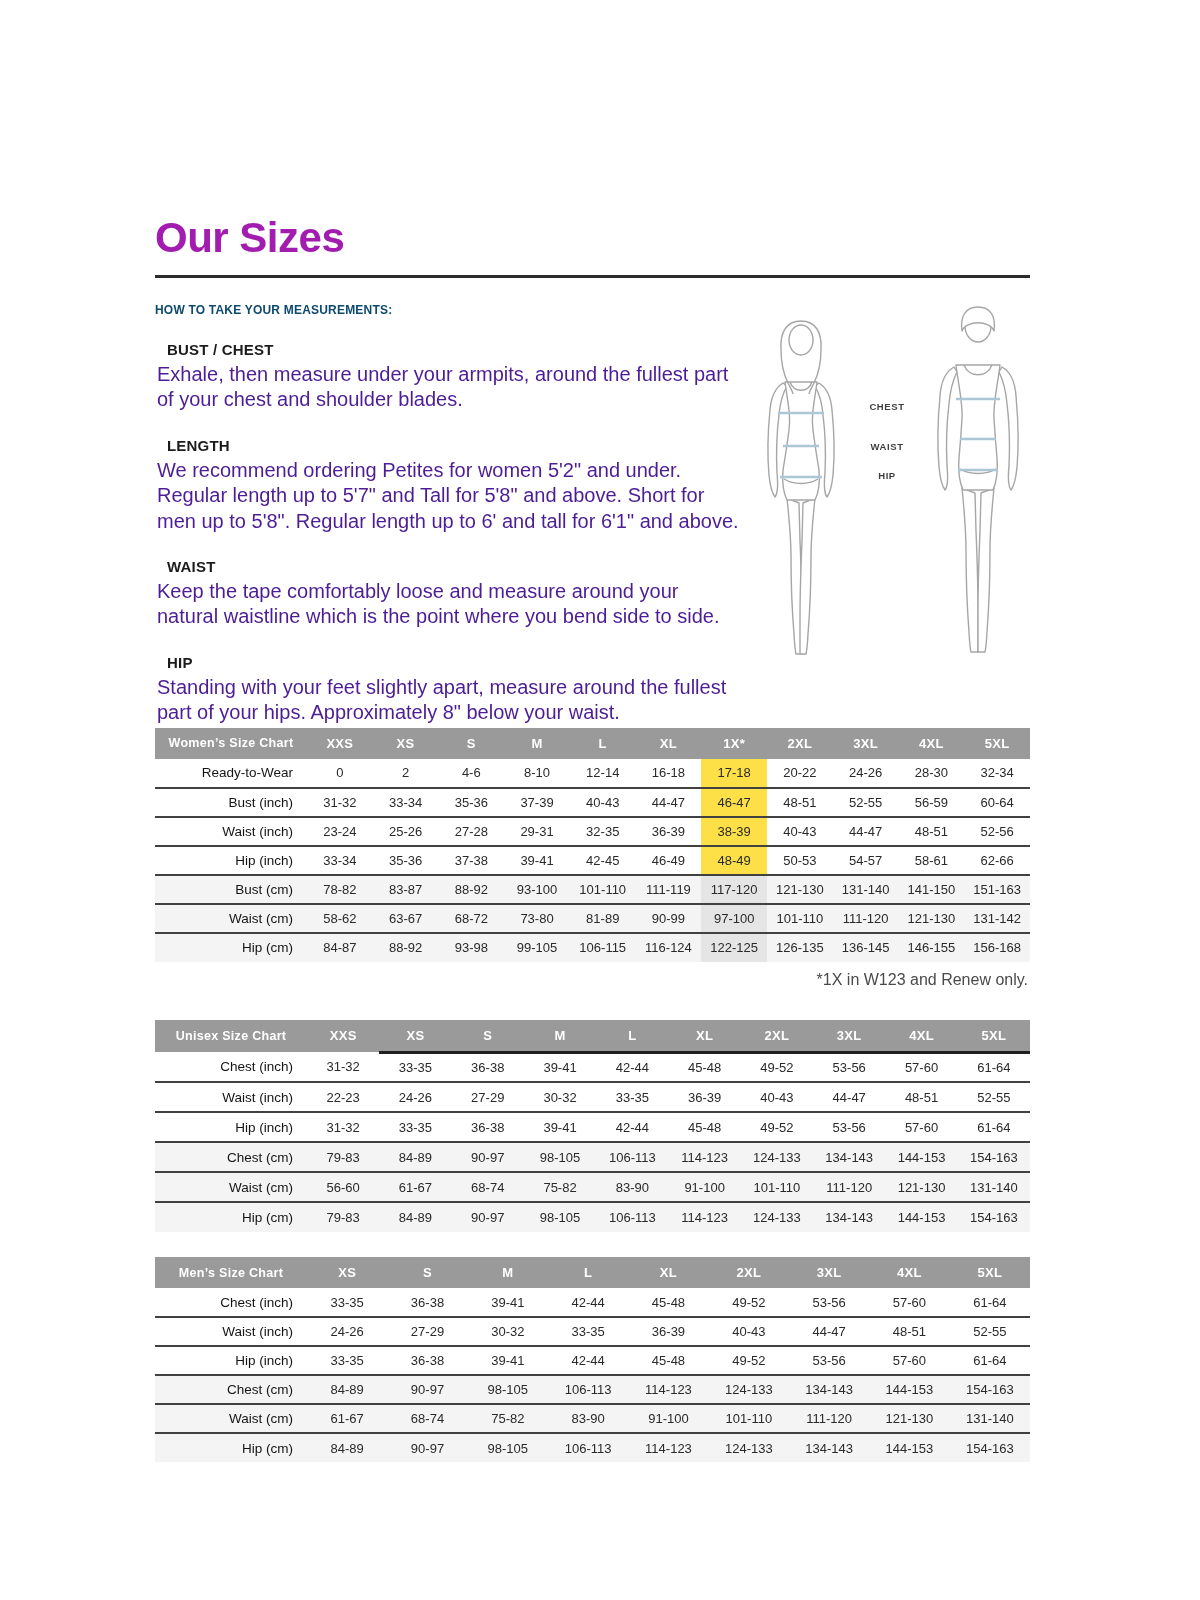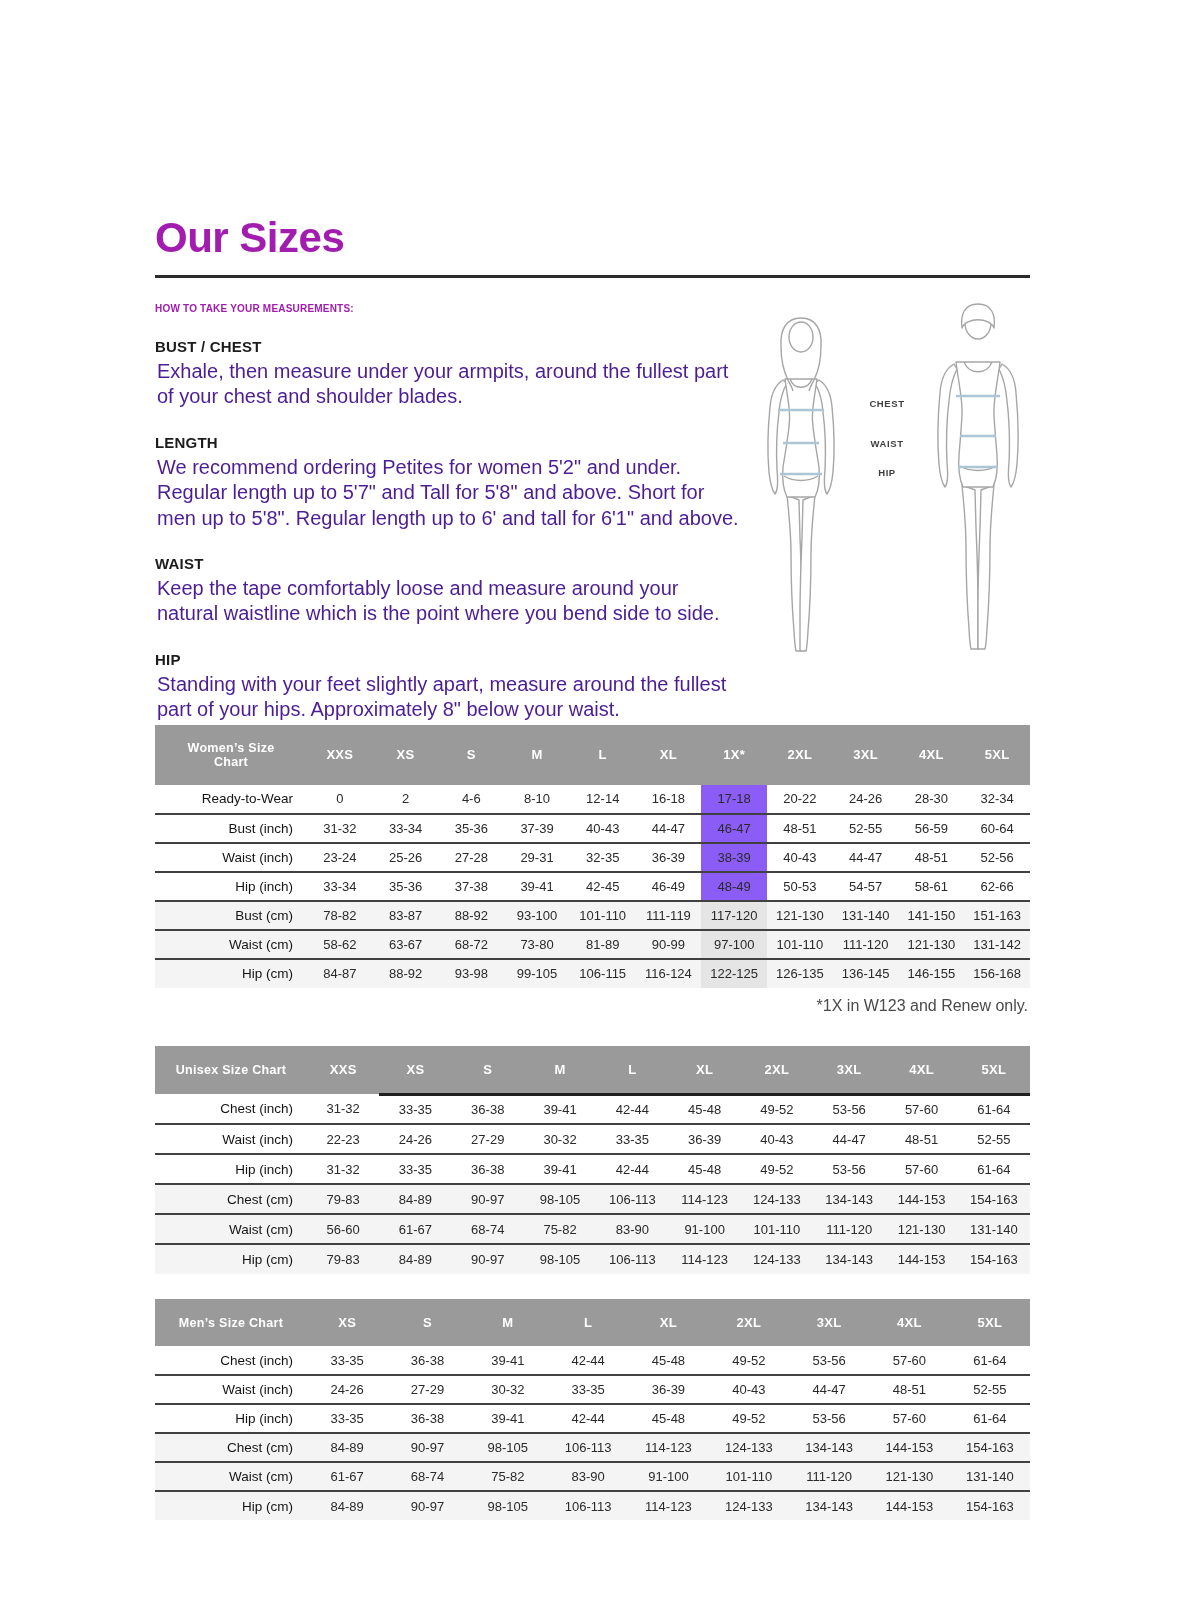--- a/index.html
+++ b/index.html
@@ -6,55 +6,55 @@
   html,body { margin:0; padding:0; }
   body {
     width:1200px; height:1600px; background:#ffffff; overflow:hidden;
     font-family:"Liberation Sans", sans-serif; color:#2d2d2d;
   }
   .page { position:relative; width:875px; margin-left:155px; padding-top:214px; }
 
   .page-title { font-size:42px; font-weight:800; color:#a21caf; margin:0; letter-spacing:-0.5px; }
   .title-rule { border:none; border-top:3px solid #2c2c2c; margin:13px 0 0 0; }
 
-  .howto-heading { margin-top:25px; font-size:10px; font-weight:bold; color:#a21caf; letter-spacing:0.2px; }
+  .howto-heading { margin-top:25px; font-size:12px; font-weight:bold; color:#0c4a6e; letter-spacing:0.2px; }
 
   .measure { position:relative; min-height:336px; }
   .mtext { width:588px; }
-  .msec h3 { font-size:15px; font-weight:bold; color:#1c1c1c; margin:24px 0 4px 0; letter-spacing:0.2px; }
+  .msec h3 { font-size:15px; font-weight:bold; color:#1c1c1c; margin:24px 0 4px 12px; letter-spacing:0.2px; }
   .msec p  { font-size:20px; line-height:1.27; margin:2px; color:#4c1d95; }
 
   .figures { position:absolute; top:-40px; right:-12px; width:300px; height:366px; }
   .fig-female { position:absolute; left:0; top:12px; }
   .fig-male   { position:absolute; right:0; top:0; }
   .fig-labels { position:absolute; left:116px; width:58px; top:0; height:100%; }
   .fig-labels span {
     position:absolute; left:0; width:100%; text-align:center;
     font-size:9.5px; font-weight:bold; color:#3f3f3f; letter-spacing:0.6px;
   }
   .lbl-chest { top:100px; } .lbl-waist { top:140px; } .lbl-hip { top:169px; }
 
   .table-wrap { margin-top:0; }
   .size-table { width:100%; border-collapse:collapse; table-layout:fixed; }
   .size-table th {
     background:#9a9a9a; color:#ffffff; font-weight:bold; font-size:13px;
-    height:27px; padding:16px; text-align:center; letter-spacing:0.3px;
+    height:27px; padding:8px; text-align:center; letter-spacing:0.3px;
   }
   .size-table th.tname { font-size:12.5px; }
   .size-table th:first-child { width:152px; }
   .size-table td {
     height:29px; padding:0; text-align:center; font-size:13px; color:#2a2a2a;
     border-bottom:2px solid #414141; background:#ffffff;
   }
   .size-table tr:last-child td { border-bottom:none; }
   .size-table td.rlabel {
     text-align:right; font-weight:normal; padding-right:14px; font-size:13.5px; color:#141414;
   }
   .size-table tr.shaded td { background:#f4f4f4; }
-  .size-table td.hl { background:#8b5cf6; }
+  .size-table td.hl { background:#fde047; }
   .size-table tr.shaded td.hl { background:#e5e5e5; }
 
   
   .tbl-1 th { height:30px; }
   .tbl-1 td { height:30px; }
   .tbl-1 th:nth-child(n+3) { border-bottom:3px solid #1f1f1f; }
 
   .footnote { text-align:right; font-size:16px; color:#4a4a4a; margin:9px 2px 0 0; }
   .gap-unisex { margin-top:31px; }
   .gap-men { margin-top:25px; }

